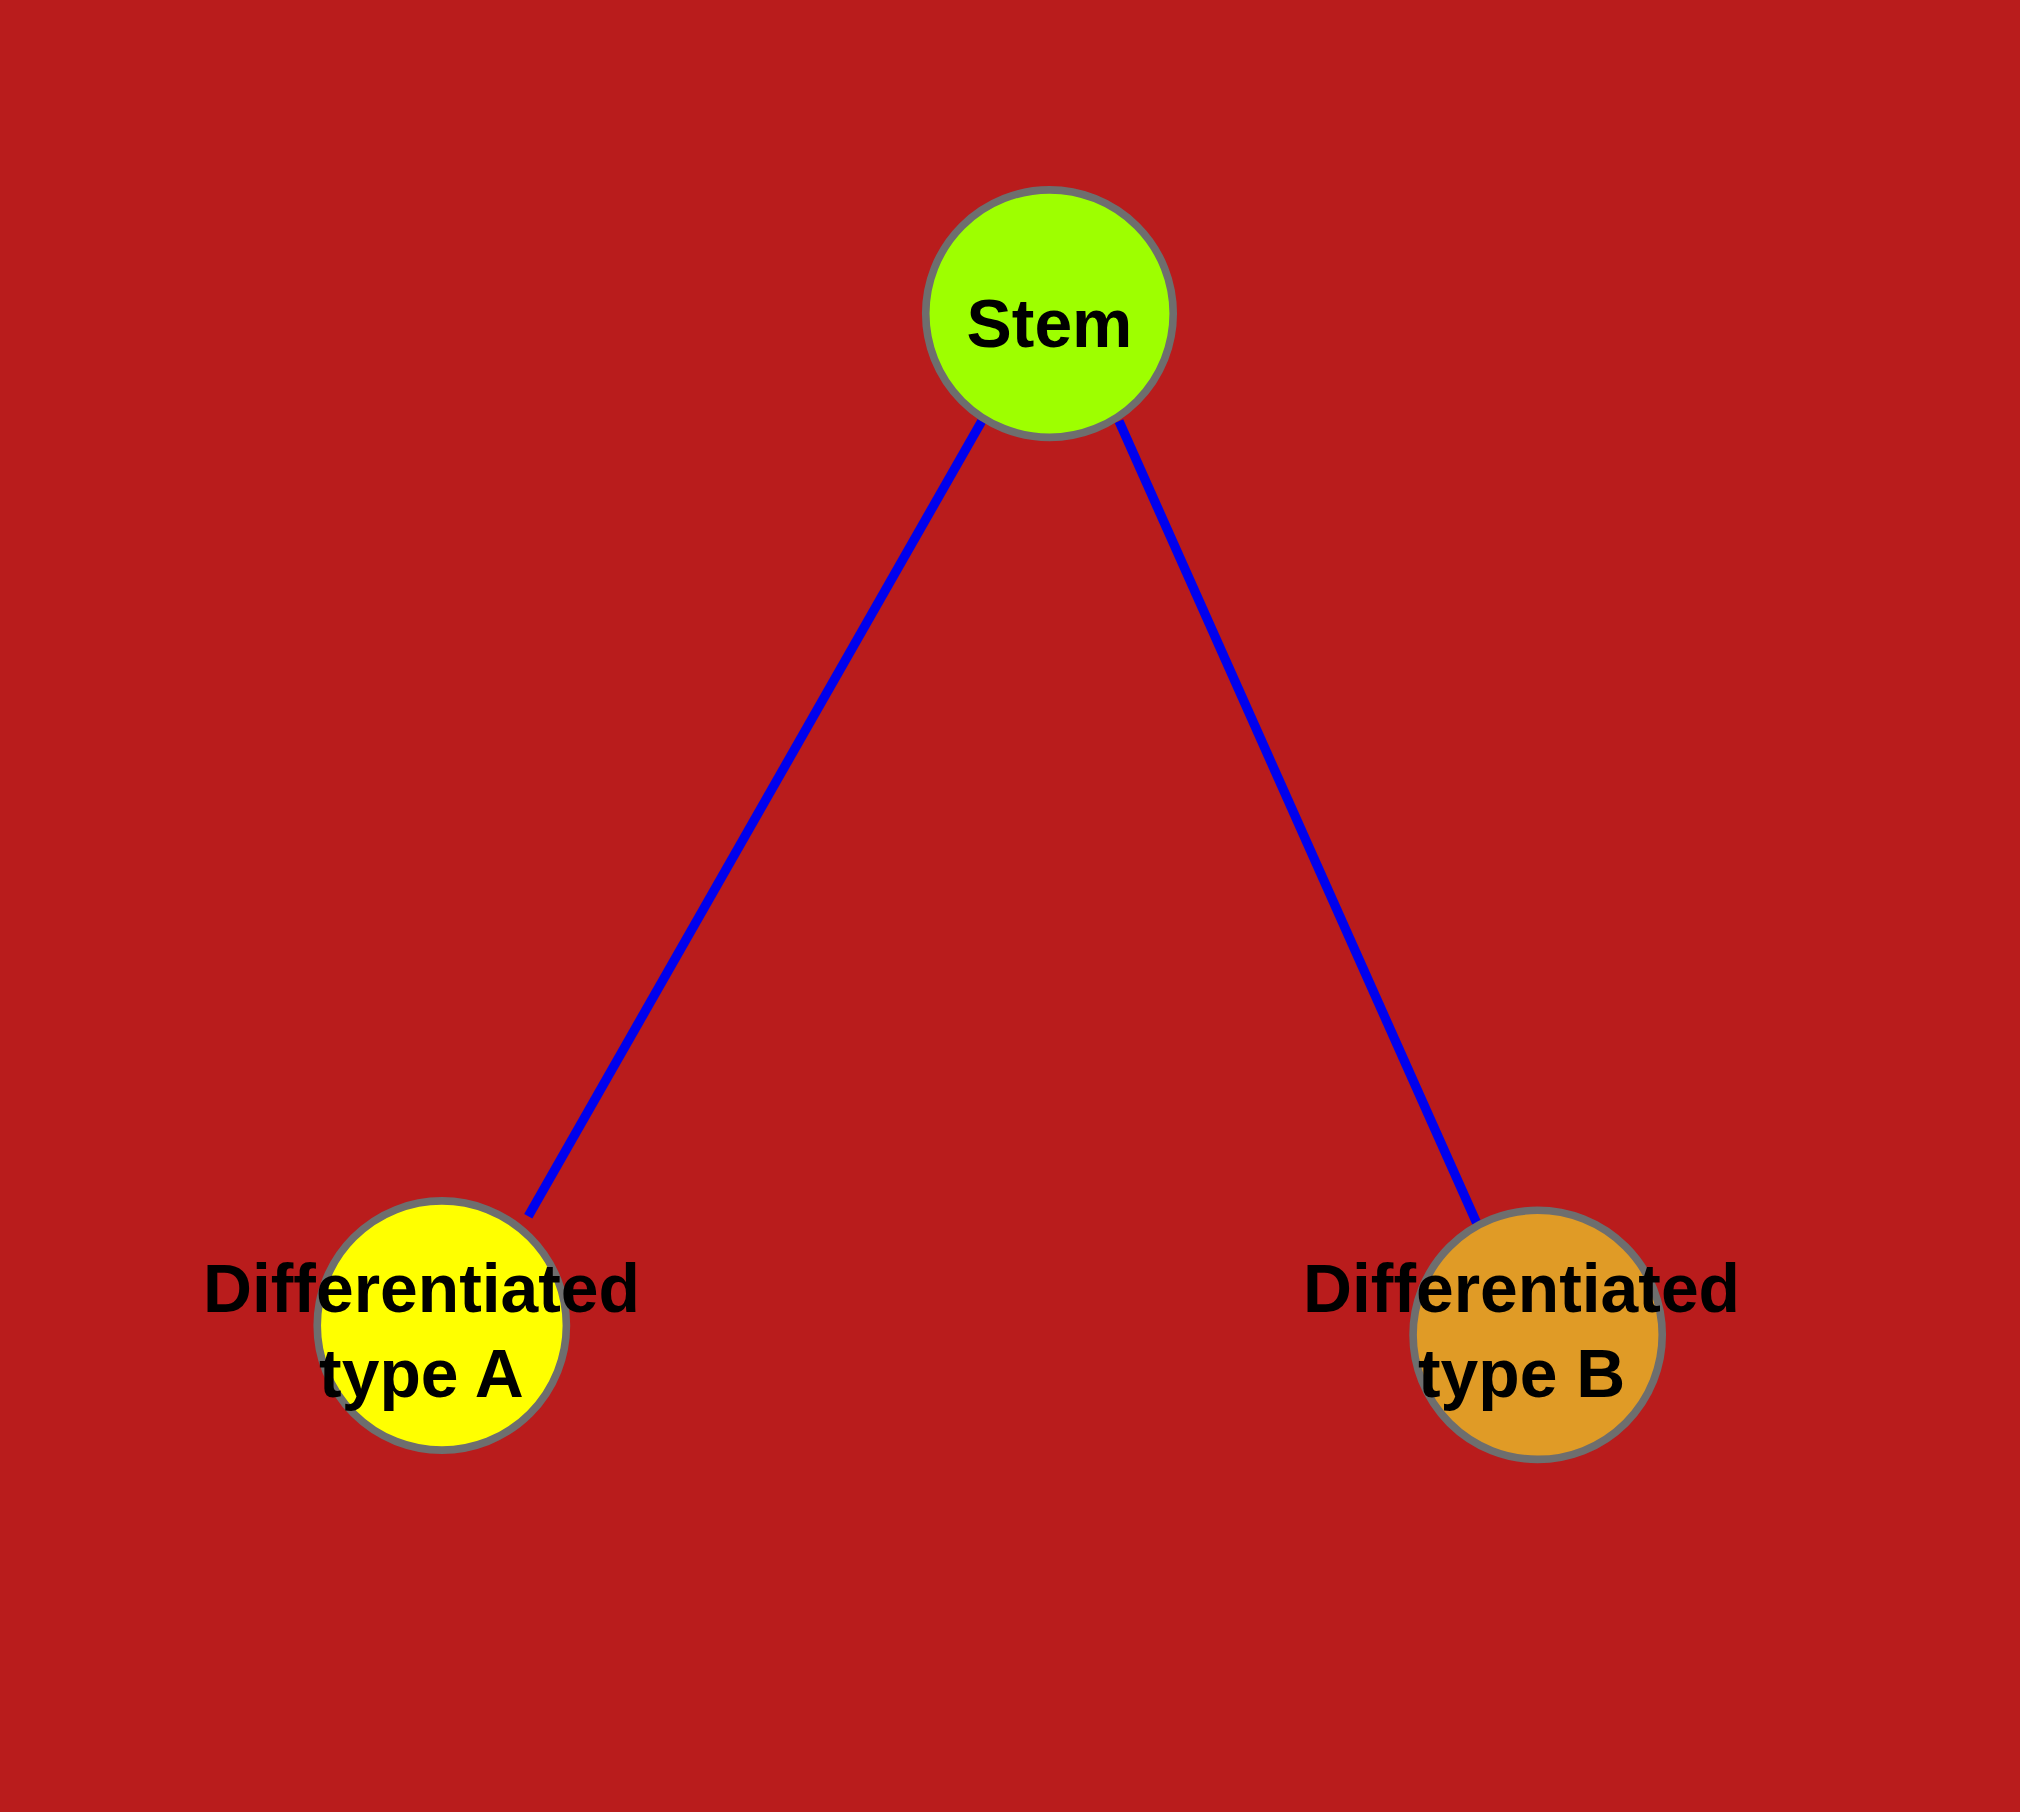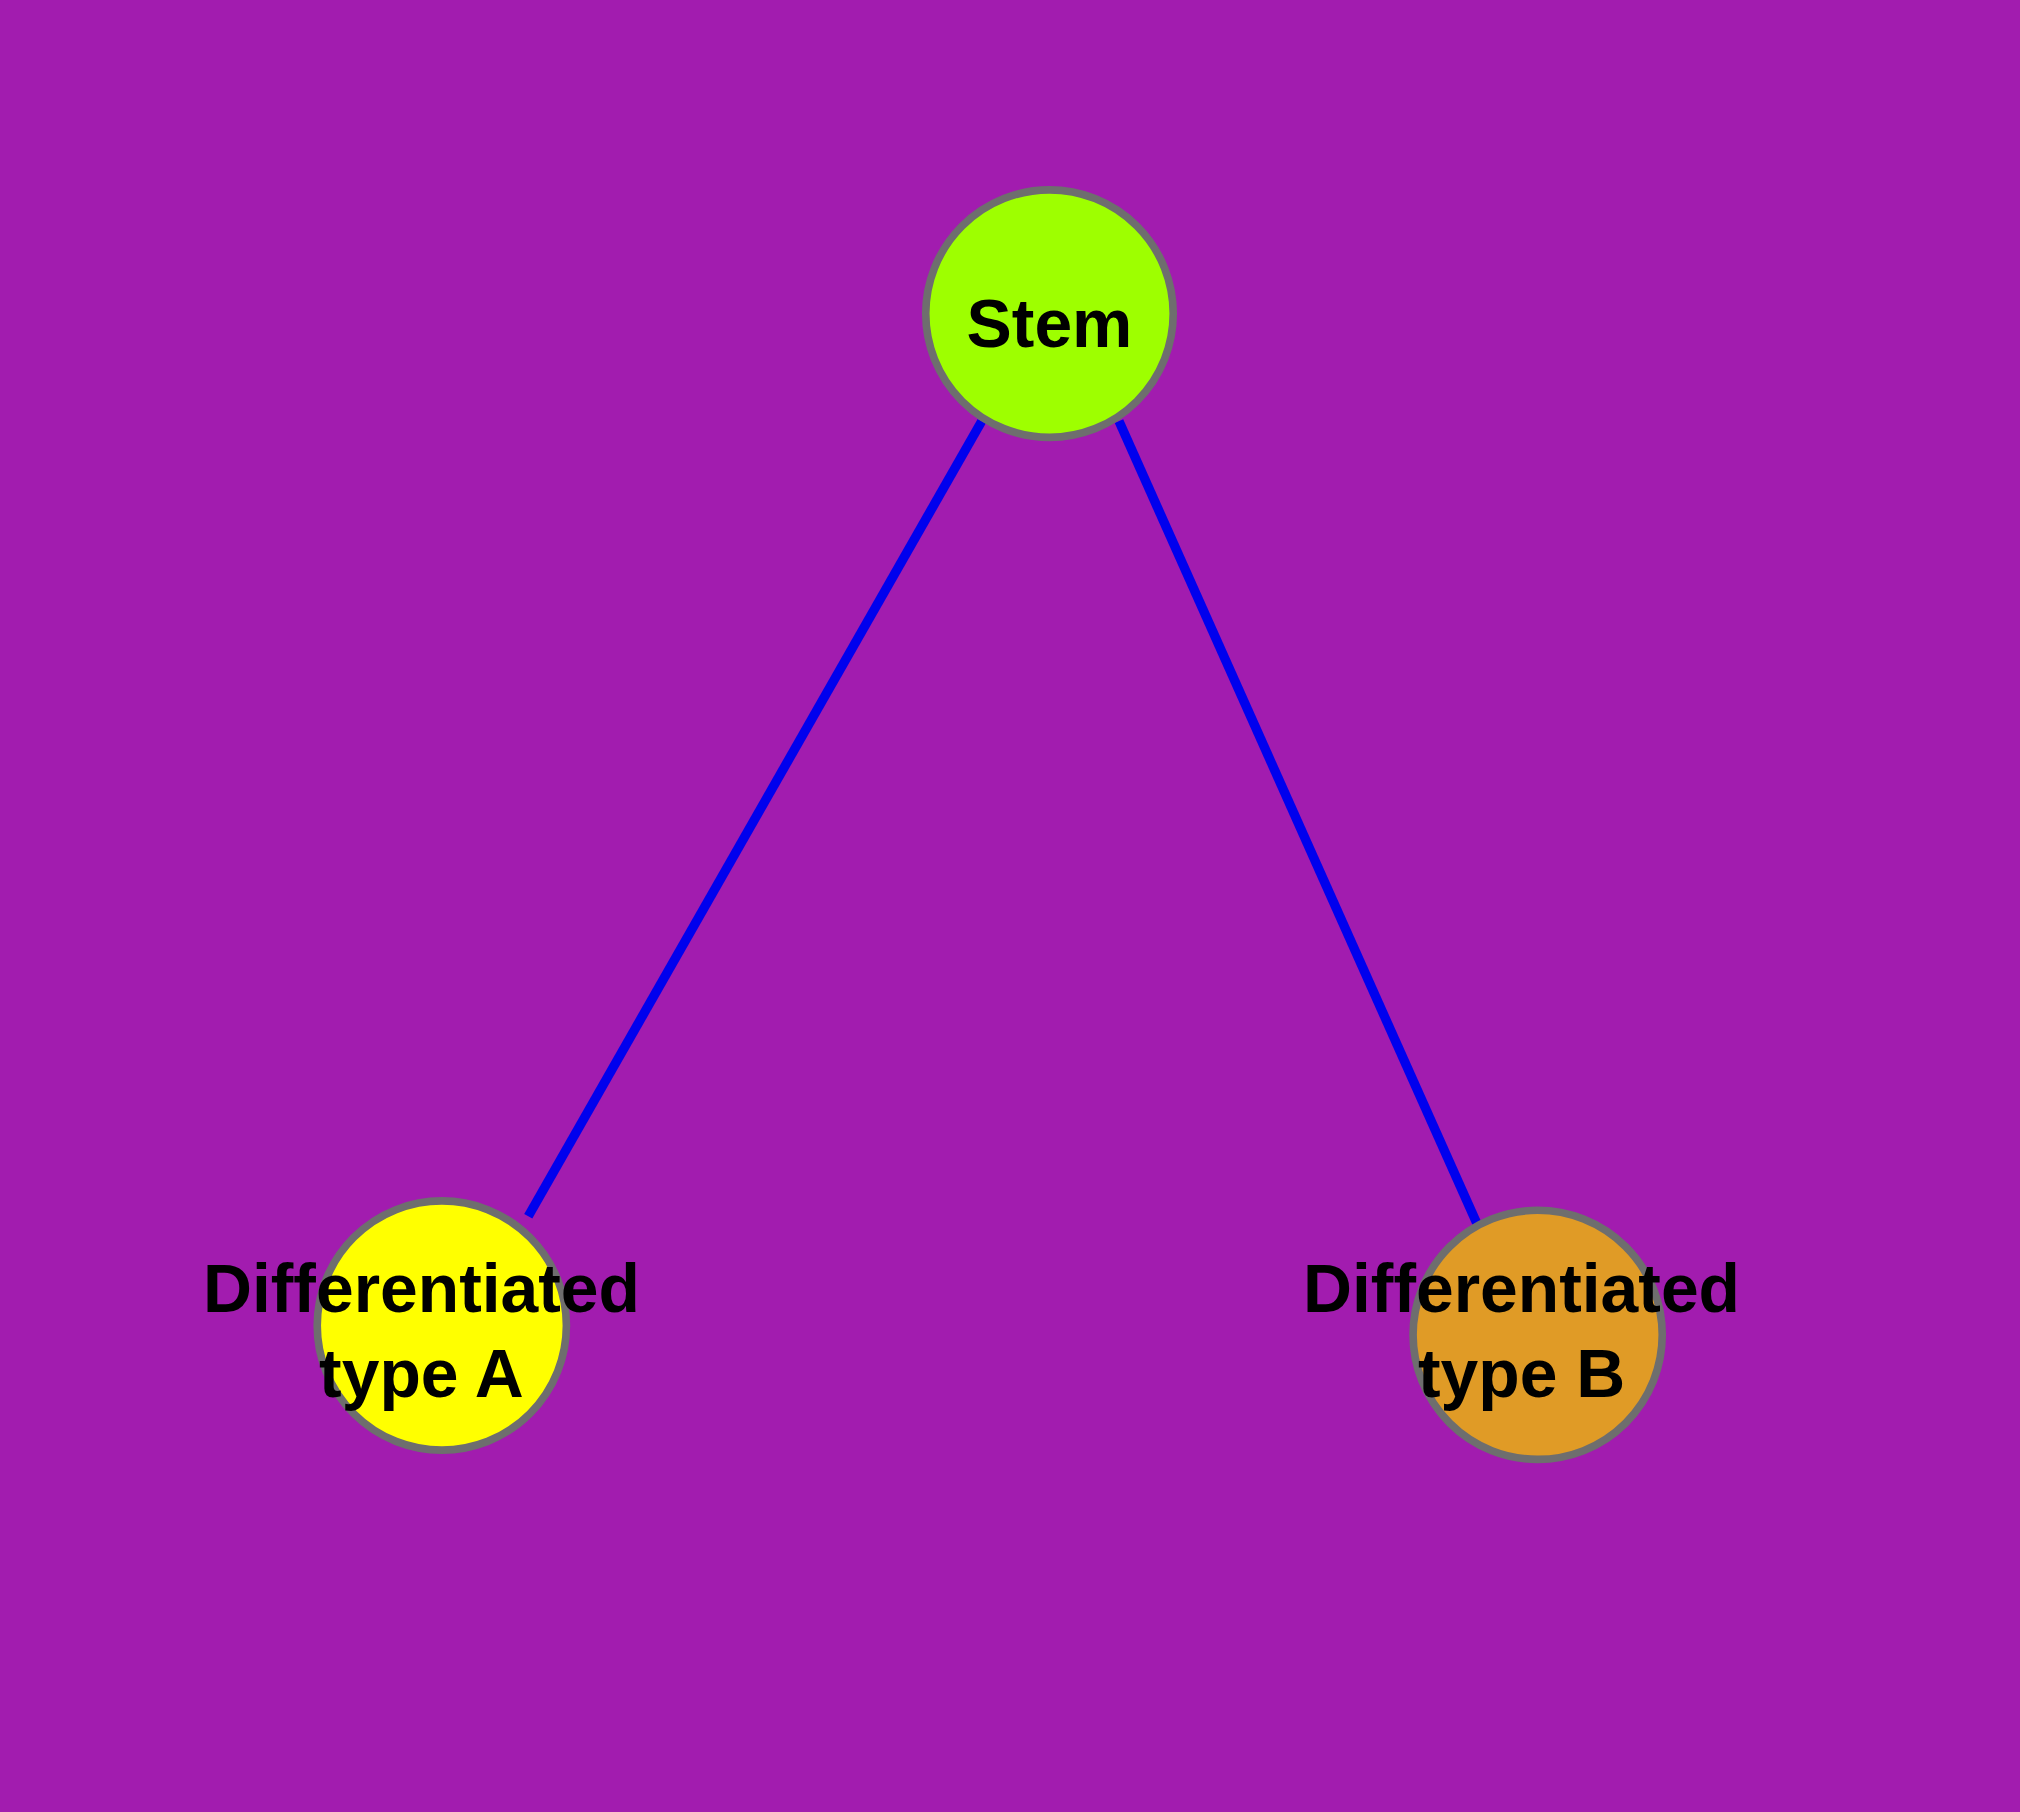--- a/index.html
+++ b/index.html
@@ -39,21 +39,21 @@
     font-weight: bold;
     font-size: 80px;
     fill: #000000;
     text-anchor: middle;
     dominant-baseline: alphabetic;
   }
 </style>
 </head>
 <body>
 
-<div id="canvas" style="width: 2021px; height: 1812px; background: #a21caf;">
+<div id="canvas" style="width: 2021px; height: 1812px; background: #b91c1c;">
   <svg id="graph-svg" viewBox="0 0 2384 2138" xmlns="http://www.w3.org/2000/svg" style="width: 2021px; height: 1812px;">
 
     <g>
       <line class="edge-line" x1="1158" y1="497" x2="623" y2="1435" stroke="#0000ee" stroke-width="11"></line>
       <line class="edge-line" x1="1320" y1="497" x2="1742" y2="1443" stroke="#0000ee" stroke-width="11"></line>
     </g>
 
     <g>
       <circle class="node-circle" cx="1238" cy="370" r="146" fill="#9eff00" stroke="#6e6e6e" stroke-width="9"></circle>
       <circle class="node-circle" cx="521" cy="1564" r="147" fill="#ffff00" stroke="#6e6e6e" stroke-width="9"></circle>

